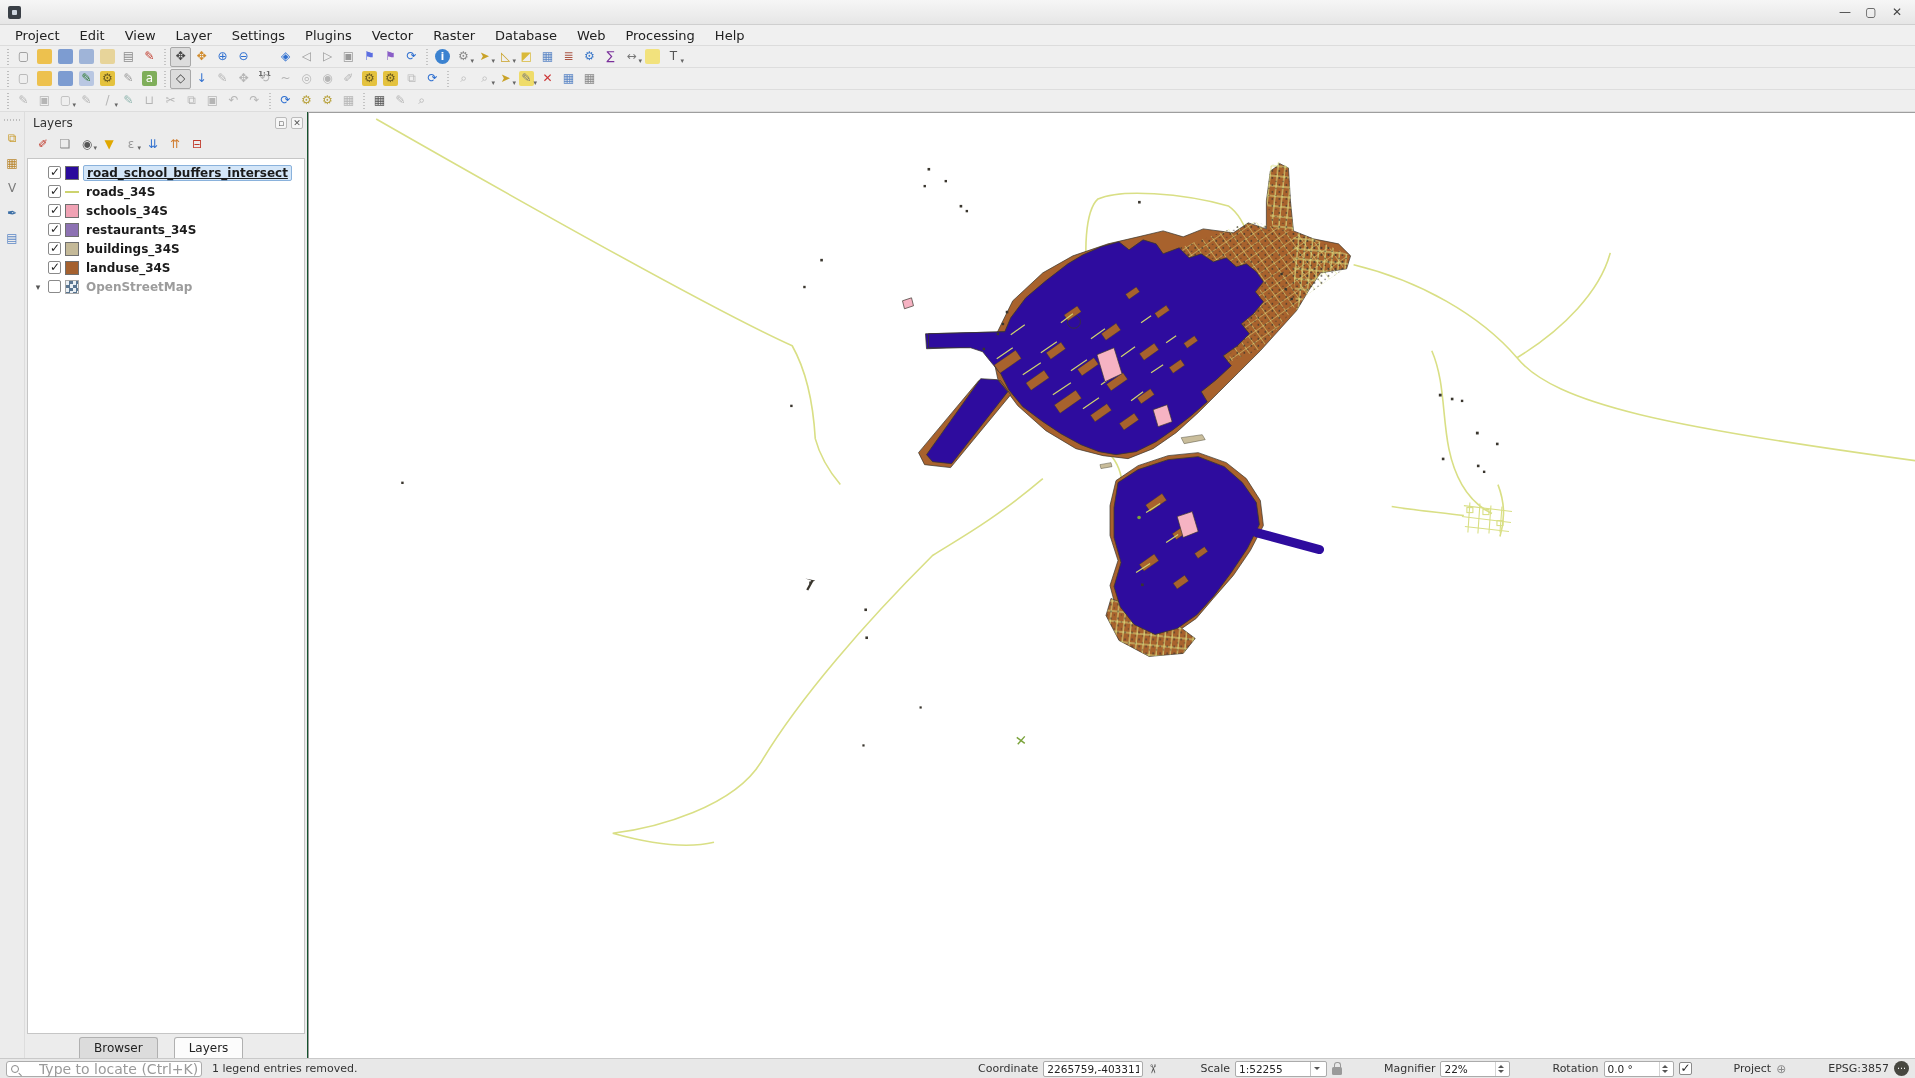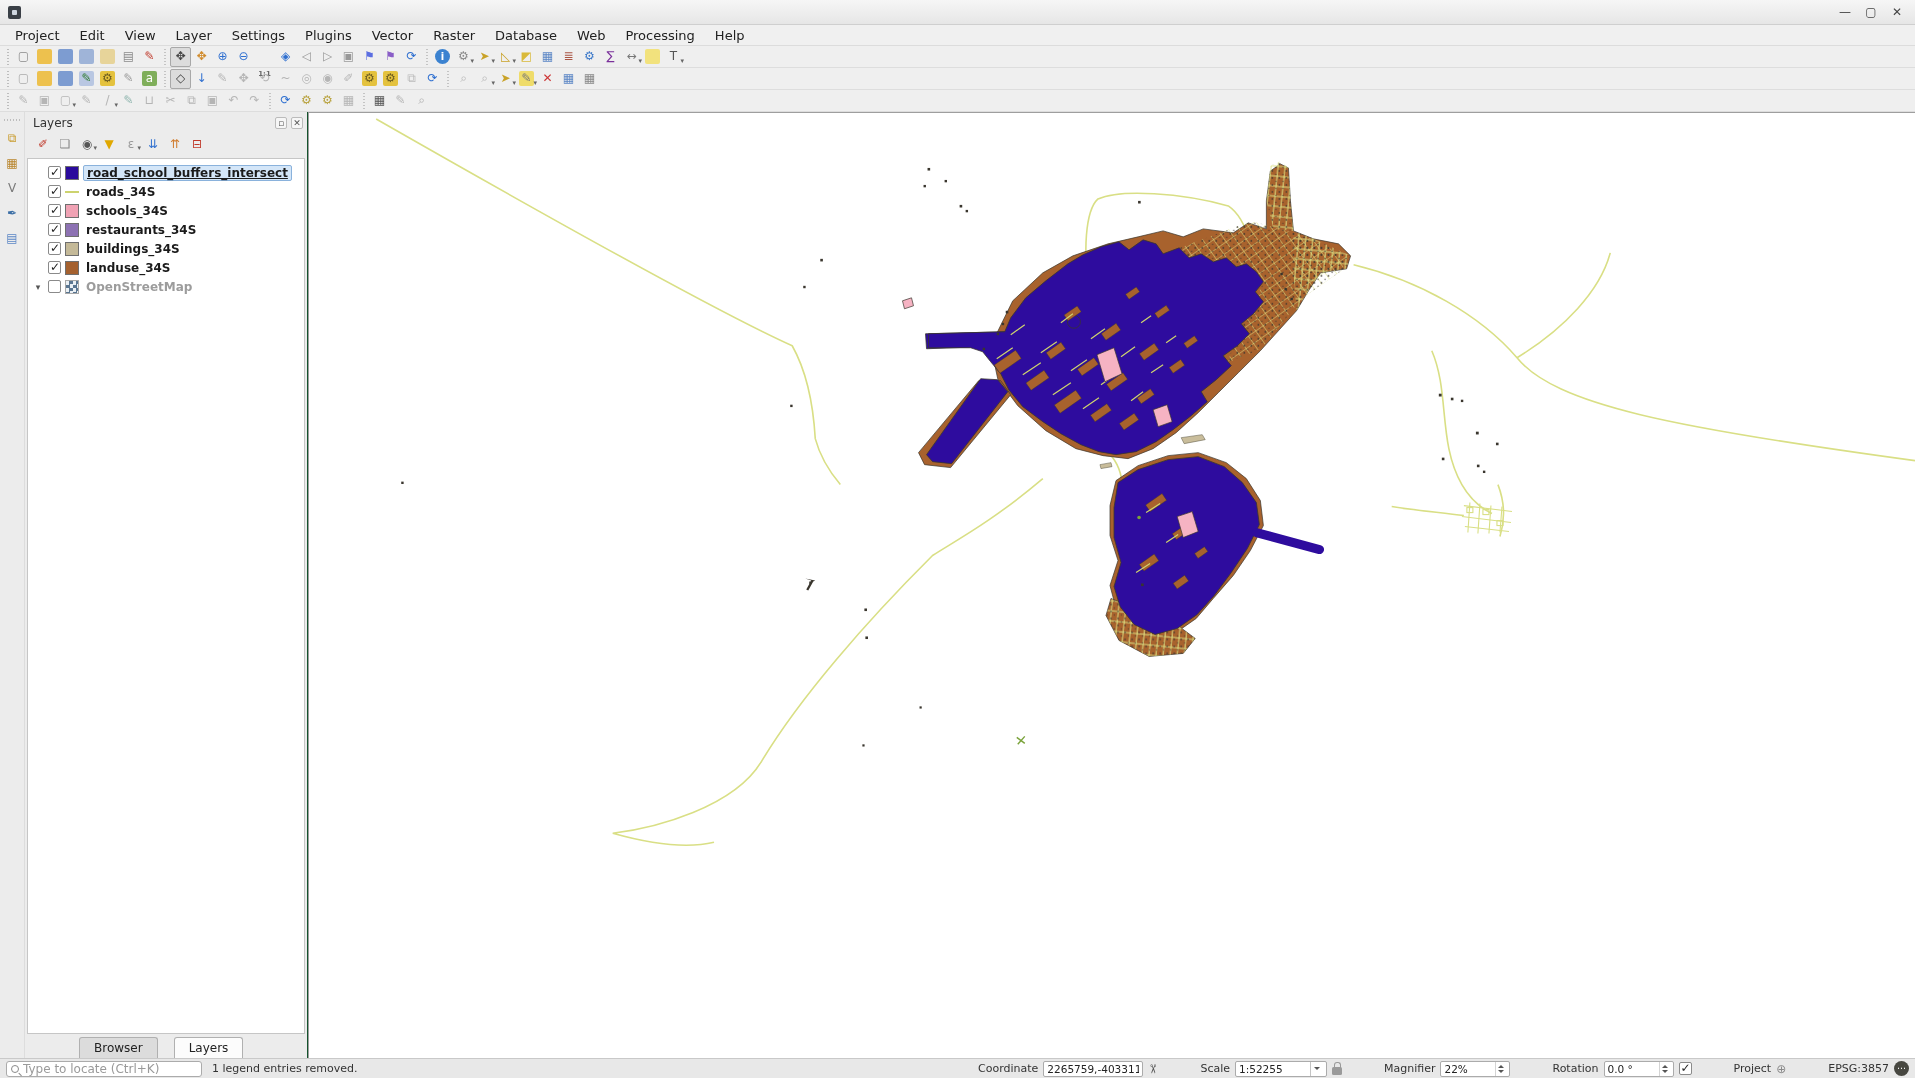--- a/index.html
+++ b/index.html
@@ -77,21 +77,21 @@
   .map-area svg { display:block; width:100%; height:100%; }
 
   
   .statusbar { height:20px; background:#e8e8e8; border-top:1px solid #c9c9c9; display:flex; align-items:center;
                padding:0 6px; gap:6px; font-size:11px; color:#333; flex:0 0 auto; }
   .locator { width:196px; height:16px; background:#fff; border:1px solid #ababab; border-radius:3px;
              display:flex; align-items:center; padding:0 4px; gap:4px; }
   .mag-icon { width:8px; height:8px; border:1.4px solid #8a8a8a; border-radius:50%; position:relative; flex:0 0 auto; }
   .mag-icon::after { content:""; position:absolute; width:4px; height:1.4px; background:#8a8a8a;
                      transform:rotate(45deg); left:6px; top:8px; }
-  .locator input { border:none; outline:none; flex:1; font-size:12px; color:#333; font-family:"DejaVu Sans",sans-serif; background:transparent; }
+  .locator input { border:none; outline:none; flex:1; font-size:14px; color:#333; font-family:"DejaVu Sans",sans-serif; background:transparent;margin-left:16px; }
   .locator input::placeholder { color:#9a9a9a; }
   .sb-msg { color:#333; font-size:11px; margin-left:4px; }
   .sb-right { margin-left:auto; display:flex; align-items:center; gap:5px; }
   .sb-label { font-size:11px; color:#333;padding-left:37px; }
   .sb-box { height:16px; background:#fff; border:1px solid #ababab; border-radius:2px; display:flex; align-items:center;
             padding:0 3px; font-size:10.5px; color:#222; }
   .sb-box input { border:none; outline:none; width:92px; font-size:10.5px; color:#222; font-family:"DejaVu Sans",sans-serif; }
   .combo-arrow { width:13px; height:14px; border-left:1px solid #c4c4c4; display:flex; align-items:center; justify-content:center; }
   .combo-arrow::after { content:""; border:3.5px solid transparent; border-top-color:#555; margin-top:3px; }
   .spin { display:flex; flex-direction:column; justify-content:center; width:11px; height:14px; border-left:1px solid #d4d4d4; }

